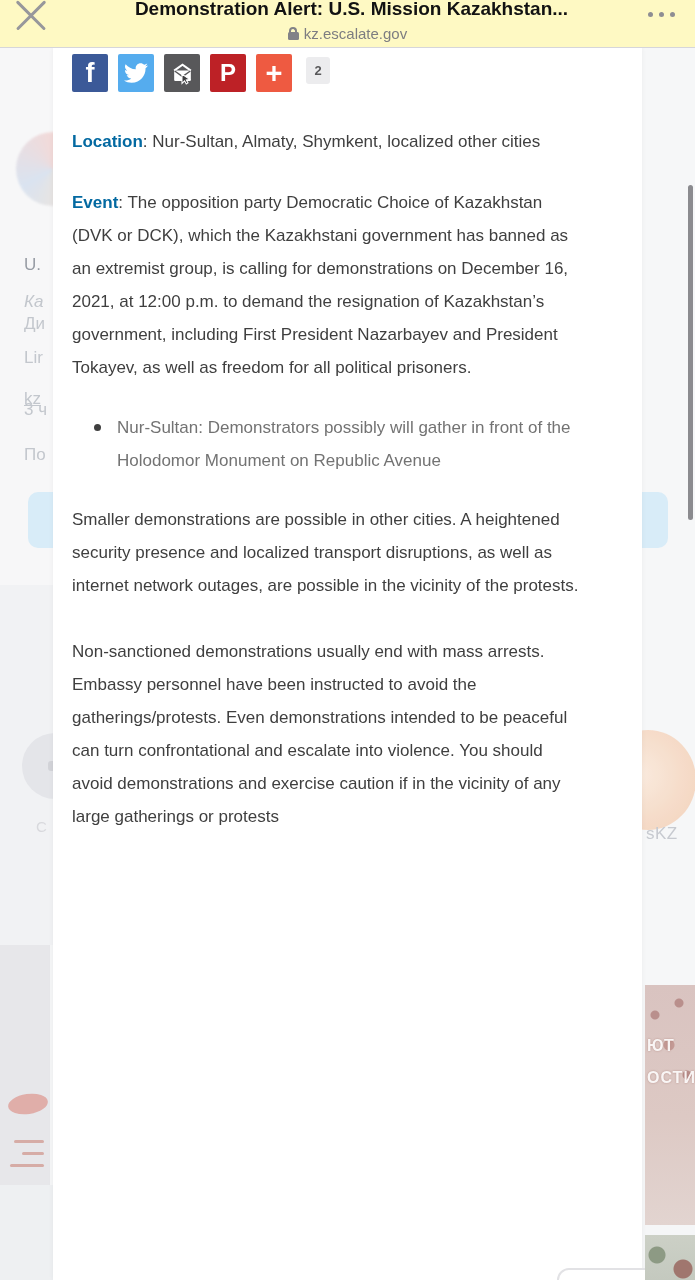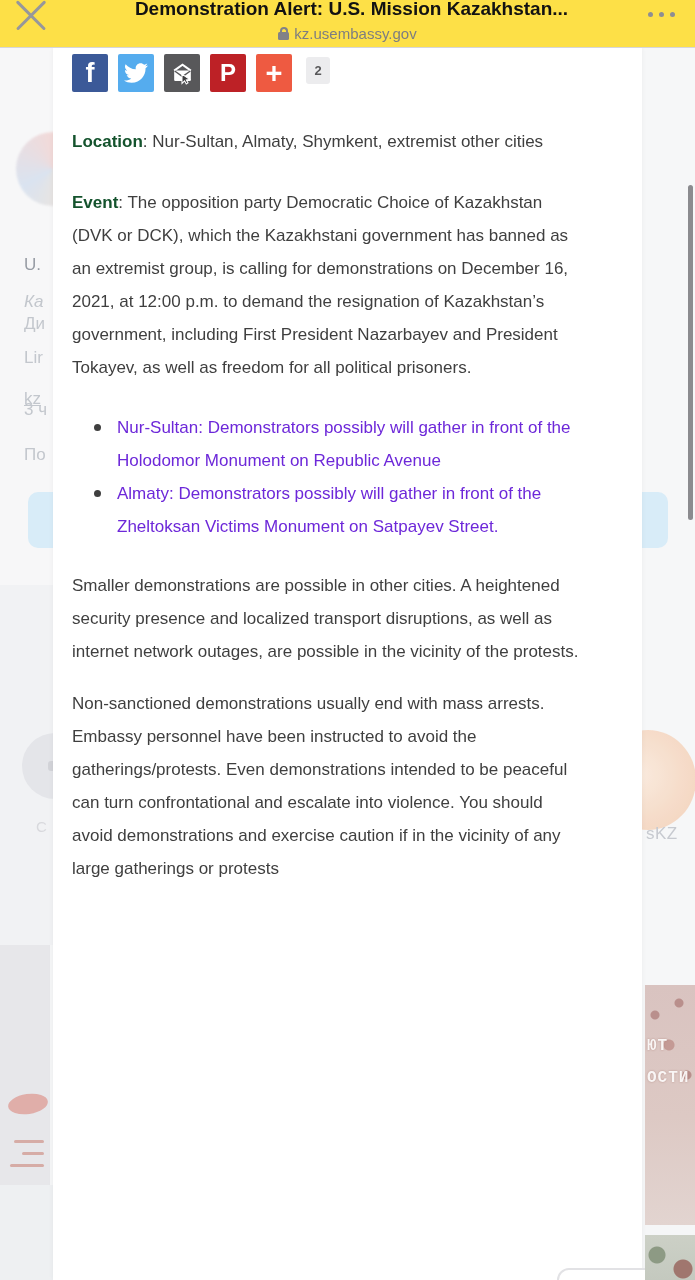--- a/index.html
+++ b/index.html
@@ -59,21 +59,20 @@
   .bg-img-left-textline { position:absolute; background:#c97b6e; opacity:.55; height:3px; border-radius:2px; }
   
   .bg-img-right {
     position:absolute; left:645px; top:985px; width:50px; height:240px; z-index:4;
     background:
       radial-gradient(circle at 10px 30px, #b98f8c 4px, transparent 5px),
       radial-gradient(circle at 34px 18px, #b98f8c 4px, transparent 5px),
       radial-gradient(circle at 24px 60px, #c49a95 5px, transparent 6px),
       radial-gradient(circle at 42px 90px, #b98f8c 4px, transparent 5px),
       linear-gradient(180deg, #d9c3c0 0%, #ddc9c4 55%, #e2d4d0 100%);
-    font-family: Liberation Mono, monospace;
   }
   .bg-img-right-text {
     position:absolute; left:2px; color:rgba(255,255,255,.9); font-weight:bold; font-size:16px;
     letter-spacing:1px; text-shadow:0 0 2px rgba(150,90,80,.5);
   }
   .bg-img-right2 {
     position:absolute; left:645px; top:1235px; width:50px; height:45px; z-index:4;
     background:
       radial-gradient(circle at 12px 20px, #8d9a84 8px, transparent 9px),
       radial-gradient(circle at 38px 34px, #a0766e 9px, transparent 10px),
@@ -105,39 +104,39 @@
     border-radius:3px; display:flex; align-items:center; justify-content:center;
     font-size:13px; font-weight:bold; color:#58585a;
   }
 
   
   .art-heading {
     margin-top:12px; text-align:center; font-weight:bold; font-size:19px;
     line-height:33px; color:#1f1f1f; width:515px;
   }
   .para { font-size:17px; line-height:33px; color:#3f3f3f; width:515px; }
-  .para b { color:#14532d; }
+  .para b { color:#0369a1; }
   .p-location { margin-top:33px; }
   .p-event    { margin-top:28px; }
   .p-smaller  { margin-top:26px; }
-  .p-nonsanc  { margin-top:19px; }
+  .p-nonsanc  { margin-top:33px; }
   ul.bullets { margin-top:27px; list-style:none; width:515px; }
   ul.bullets li {
-    position:relative; padding-left:45px; font-size:17px; line-height:33px; color:#6d28d9;
+    position:relative; padding-left:45px; font-size:17px; line-height:33px; color:#737373;
     width:520px;
   }
   ul.bullets li::before {
     content:""; position:absolute; left:22px; top:13px; width:7px; height:7px;
     border-radius:50%; background:#3f3f3f;
   }
 
   
   .header {
     position:absolute; left:0; top:0; width:695px; height:48px; z-index:6;
-    background:#fde047; border-bottom:1px solid #d6d6da; overflow:hidden;padding-left:15px;
+    background:#fef9c3; border-bottom:1px solid #d6d6da; overflow:hidden;padding-left:15px;
   }
   .close-btn { position:absolute; left:12px; top:-3px; width:38px; height:38px; cursor:pointer; }
   .close-btn::before, .close-btn::after {
     content:""; position:absolute; left:-1px; top:17px; width:40px; height:2.6px;
     background:#97979b; border-radius:2px;
   }
   .close-btn::before { transform:rotate(45deg); }
   .close-btn::after  { transform:rotate(-45deg); }
   .hdr-title {
     position:absolute; left:70px; right:62px; top:-4px; text-align:center;
@@ -243,27 +242,26 @@
       <div class="share-btn share-pi">
         <span>P</span>
       </div>
       <div class="share-btn share-pl">
         <span>+</span>
       </div>
       <div class="share-count">2</div>
     </div>
 
 
-    <p class="para p-location"><b>Location</b><span>: Nur-Sultan, Almaty, Shymkent, extremist other cities</span></p>
+    <p class="para p-location"><b>Location</b><span>: Nur-Sultan, Almaty, Shymkent, localized other cities</span></p>
 
     <p class="para p-event"><b>Event</b><span>: The opposition party Democratic Choice of Kazakhstan (DVK or DCK), which the Kazakhstani government has banned as an extremist group, is calling for demonstrations on December 16, 2021, at 12:00 p.m. to demand the resignation of Kazakhstan’s government, including First President Nazarbayev and President Tokayev, as well as freedom for all political prisoners.</span></p>
 
     <ul class="bullets">
       <li><span>Nur-Sultan: Demonstrators possibly will gather in front of the Holodomor Monument on Republic Avenue</span></li>
-      <li><span>Almaty: Demonstrators possibly will gather in front of the Zheltoksan Victims Monument on Satpayev Street.</span></li>
     </ul>
 
     <p class="para p-smaller">Smaller demonstrations are possible in other cities. A heightened security presence and localized transport disruptions, as well as internet network outages, are possible in the vicinity of the protests.</p>
 
     <p class="para p-nonsanc">Non-sanctioned demonstrations usually end with mass arrests. Embassy personnel have been instructed to avoid the gatherings/protests. Even demonstrations intended to be peaceful can turn confrontational and escalate into violence. You should avoid demonstrations and exercise caution if in the vicinity of any large gatherings or protests</p>
 
   </div>
 </div>
 
 <div class="float-box"></div>
@@ -274,17 +272,17 @@
   <div class="more-btn">
       <i></i>
       <i></i>
       <i></i>
     </div>
   <div class="url-row">
     <span class="lock">
       <span class="lock-shackle"></span>
         <span class="lock-body"></span>
     </span>
-    <span class="url-text">kz.usembassy.gov</span>
+    <span class="url-text">kz.escalate.gov</span>
   </div>
 </div>
 
 <div class="scrollbar"></div>
 
 </body></html>

